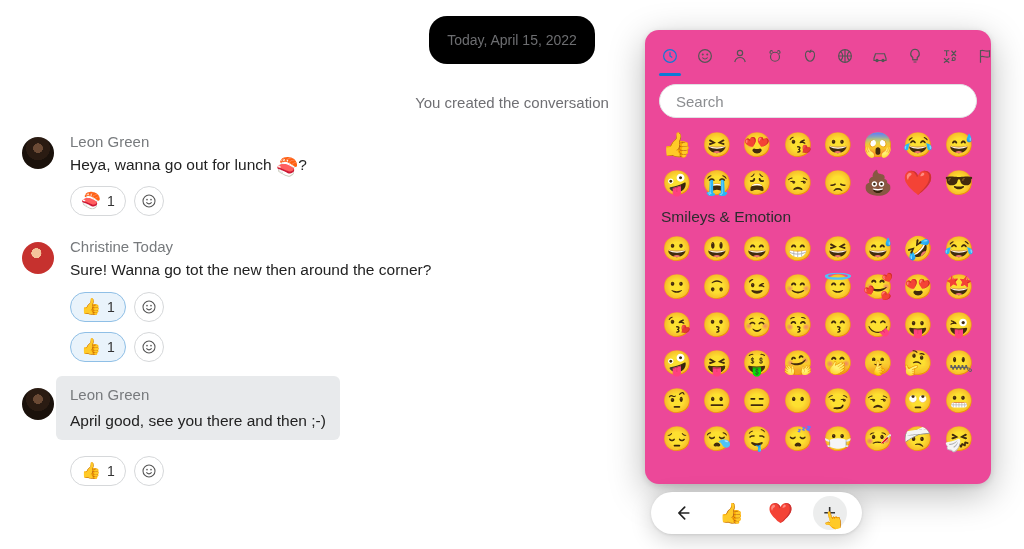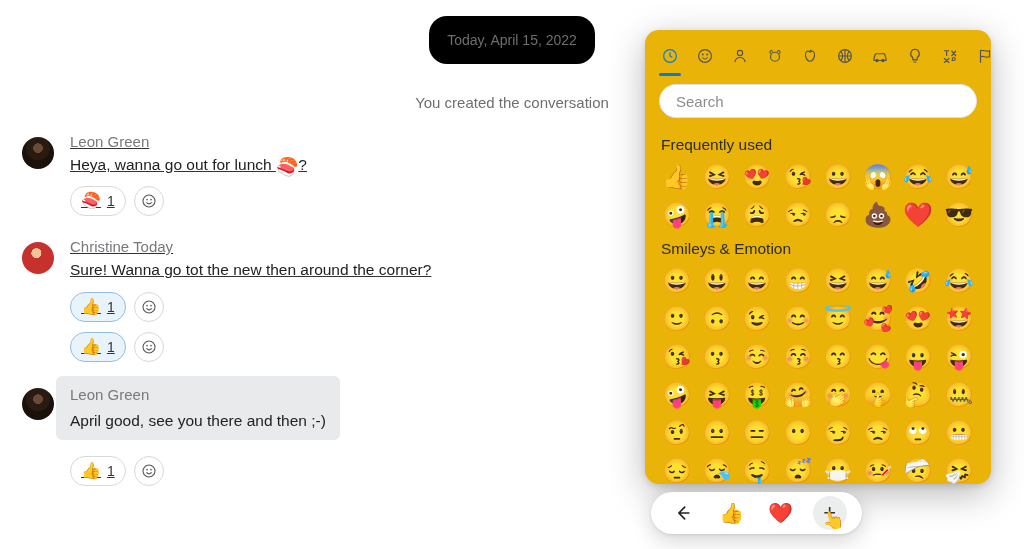--- a/index.html
+++ b/index.html
@@ -8,37 +8,37 @@
   .center{display:flex;justify-content:center;}
   .date-chip{margin-top:16px;padding:16px 18px;border-radius:18px;background:#000000;
     color:#6d6e71;font-size:14px;}
   .sysmsg{margin-top:30px;color:#6f6f73;font-size:15px;}
   
   .thread{margin:18px 0 0 22px;width:600px;}
   .msg{display:flex;align-items:flex-start;margin-top:22px;}
   .avatar{width:32px;height:32px;border-radius:50%;flex:0 0 32px;margin-top:4px;}
   .avatar.dark{background:radial-gradient(circle at 50% 35%,#6b4a35 18%,#2a1b12 19% 45%,#1a110b 46% 70%);}
   .avatar.red{background:radial-gradient(circle at 45% 35%,#f4c39a 18%,#c6312e 19% 100%);}
-  .msgbody{margin-left:16px;min-width:0;text-decoration:underline;}
+  .msgbody{margin-left:16px;min-width:0;}
   .sender{color:#777a7d;font-size:15px;margin-bottom:4px;}
   .bubble{font-size:15.5px;color:#222;line-height:1.45;}
   .bubble.hl{background:#e8eaec;border-radius:6px;padding:8px 14px;margin:-8px -14px 6px -14px;
     display:inline-block;}
   .inline-emo{display:inline-block;vertical-align:-3px;font-size:18px;line-height:1;}
   
   .reacts{display:flex;gap:8px;margin-top:10px;}
   .pill{display:flex;align-items:center;gap:6px;height:28px;padding:0 10px;
     border:1px solid #d6d8da;border-radius:16px;font-size:14px;background:#fff;cursor:pointer;}
   .pill.selected{background:#e9f3fb;border-color:#8fbfe6;}
   .pill .pe{font-size:16px;line-height:1;}
   .addreact{width:28px;height:28px;border:1px solid #d6d8da;border-radius:50%;
     display:flex;align-items:center;justify-content:center;color:#555;background:#fff;cursor:pointer;}
   
   .picker{position:absolute;left:645px;top:30px;width:346px;height:454px;
-    background:#eab308;border-radius:14px;
+    background:#ec4899;border-radius:14px;
     box-shadow:0 10px 36px rgba(0,0,0,.28),0 2px 6px rgba(0,0,0,.12);
     display:flex;flex-direction:column;overflow:hidden;}
   .ptabs{display:flex;gap:17px;padding:12px 16px 0 16px;}
   .ptab{width:22px;height:28px;display:flex;align-items:center;justify-content:center;
     color:#555;cursor:pointer;position:relative;}
   .ptab.active{color:#0c7bd6;}
   .ptab.active::after{content:"";position:absolute;left:-2px;right:-2px;bottom:-6px;
     height:3px;background:#0c7bd6;border-radius:2px;}
   .ptab svg{width:18px;height:18px;stroke:currentColor;fill:none;stroke-width:1.6;}
   .psearch{margin:14px 14px 0 14px;}
@@ -218,21 +218,20 @@
         </svg>
       </div>
     <div class="ptab">
         <svg viewBox="0 0 24 24">
           <path d="M6 4v17M6 5c4-2 6 2 12 0v8c-6 2-8-2-12 0"></path>
         </svg>
       </div>
   </div>
   <div class="psearch"><input type="text" placeholder="Search" style=""></div>
   <div class="pbody">
-    <div class="psect">Frequently used</div>
     <div class="grid" id="grid-frequent">
         <div class="cell">👍</div>
         <div class="cell">😆</div>
         <div class="cell">😍</div>
         <div class="cell">😘</div>
         <div class="cell">😀</div>
         <div class="cell">😱</div>
         <div class="cell">😂</div>
         <div class="cell">😅</div>
         <div class="cell">🤪</div>

